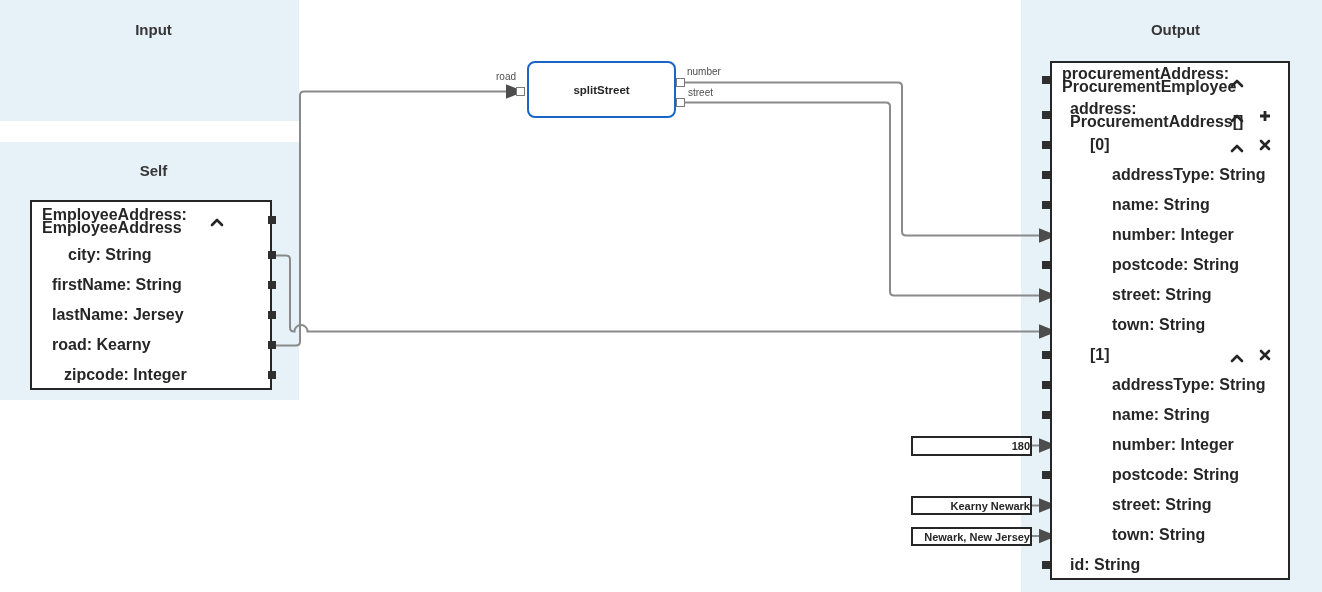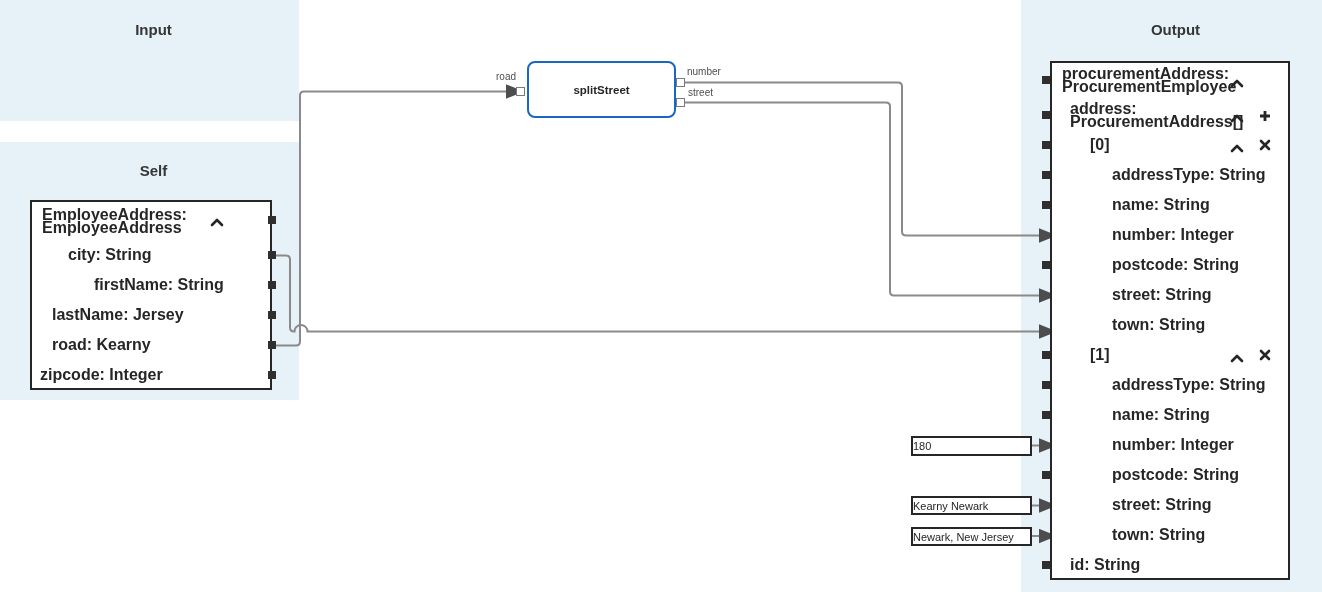--- a/index.html
+++ b/index.html
@@ -20,22 +20,22 @@
   .tlabel{display:inline-block;white-space:pre-line;}
   .icon-btn{position:absolute;display:inline-block;}
   .chev{left:178px;}
   .act{left:207px;}
   
   .port{position:absolute;width:8px;height:8px;background:#2f2f2f;}
   .fport{position:absolute;width:9px;height:9px;background:#fff;border:1.5px solid #7a7a7a;box-sizing:border-box;}
   .plabel{position:absolute;font-size:10px;color:#4f4f4f;}
   
   .const-box{position:absolute;background:#fff;border:2px solid #262626;box-sizing:border-box;
-             display:flex;align-items:center;justify-content:flex-start;
-             font-size:11px;font-weight:normal;color:#262626;}
+             display:flex;align-items:center;justify-content:flex-end;
+             font-size:11px;font-weight:bold;color:#262626;}
   svg.wires{position:absolute;left:0;top:0;pointer-events:none;}
   svg.wires path.w{pointer-events:stroke;}
 </style>
 </head>
 <body>
 
 <div class="stage">
 
   <div class="panel" style="left:0;top:0;width:299px;height:121px;">
     <div class="panel-title" style="top:21px;">Input</div>
@@ -64,24 +64,24 @@
 
   <div class="node-box" style="left:30px;top:200px;width:242px;height:190px;">
     <div class="trow two" style="top:6px;">
       <span class="tlabel" style="padding-left:10px;">EmployeeAddress:
 EmployeeAddress</span>
       <span class="icon-btn chev" style="top:7px;"><svg width="14" height="9">
             <path d="M2 7 L7 2 L12 7" fill="none" stroke="#262626" stroke-width="2.6" stroke-linecap="round" stroke-linejoin="round"></path>
           </svg></span>
     </div>
     <div class="trow one" style="top:46px;padding-left:16px;"><span class="tlabel" style="padding-left:20px;">city: String</span></div>
-    <div class="trow one" style="top:76px;"><span class="tlabel" style="padding-left:20px;margin-left:42px;">firstName: String</span></div>
+    <div class="trow one" style="top:76px;"><span class="tlabel" style="padding-left:20px;">firstName: String</span></div>
     <div class="trow one" style="top:106px;"><span class="tlabel" style="padding-left:20px;">lastName: Jersey</span></div>
     <div class="trow one" style="top:136px;"><span class="tlabel" style="padding-left:20px;">road: Kearny</span></div>
-    <div class="trow one" style="top:166px;"><span class="tlabel" style="padding-left:8px;">zipcode: Integer</span></div>
+    <div class="trow one" style="top:166px;"><span class="tlabel" style="padding-left:32px;">zipcode: Integer</span></div>
   </div>
 
   <div class="port" style="left:268px;top:216px;"></div>
   <div class="port" style="left:268px;top:251px;"></div>
   <div class="port" style="left:268px;top:281px;"></div>
   <div class="port" style="left:268px;top:311px;"></div>
   <div class="port" style="left:268px;top:341px;"></div>
   <div class="port" style="left:268px;top:371px;"></div>
 
   <div class="func-node" style="left:527px;top:61px;width:149px;height:57px;">

